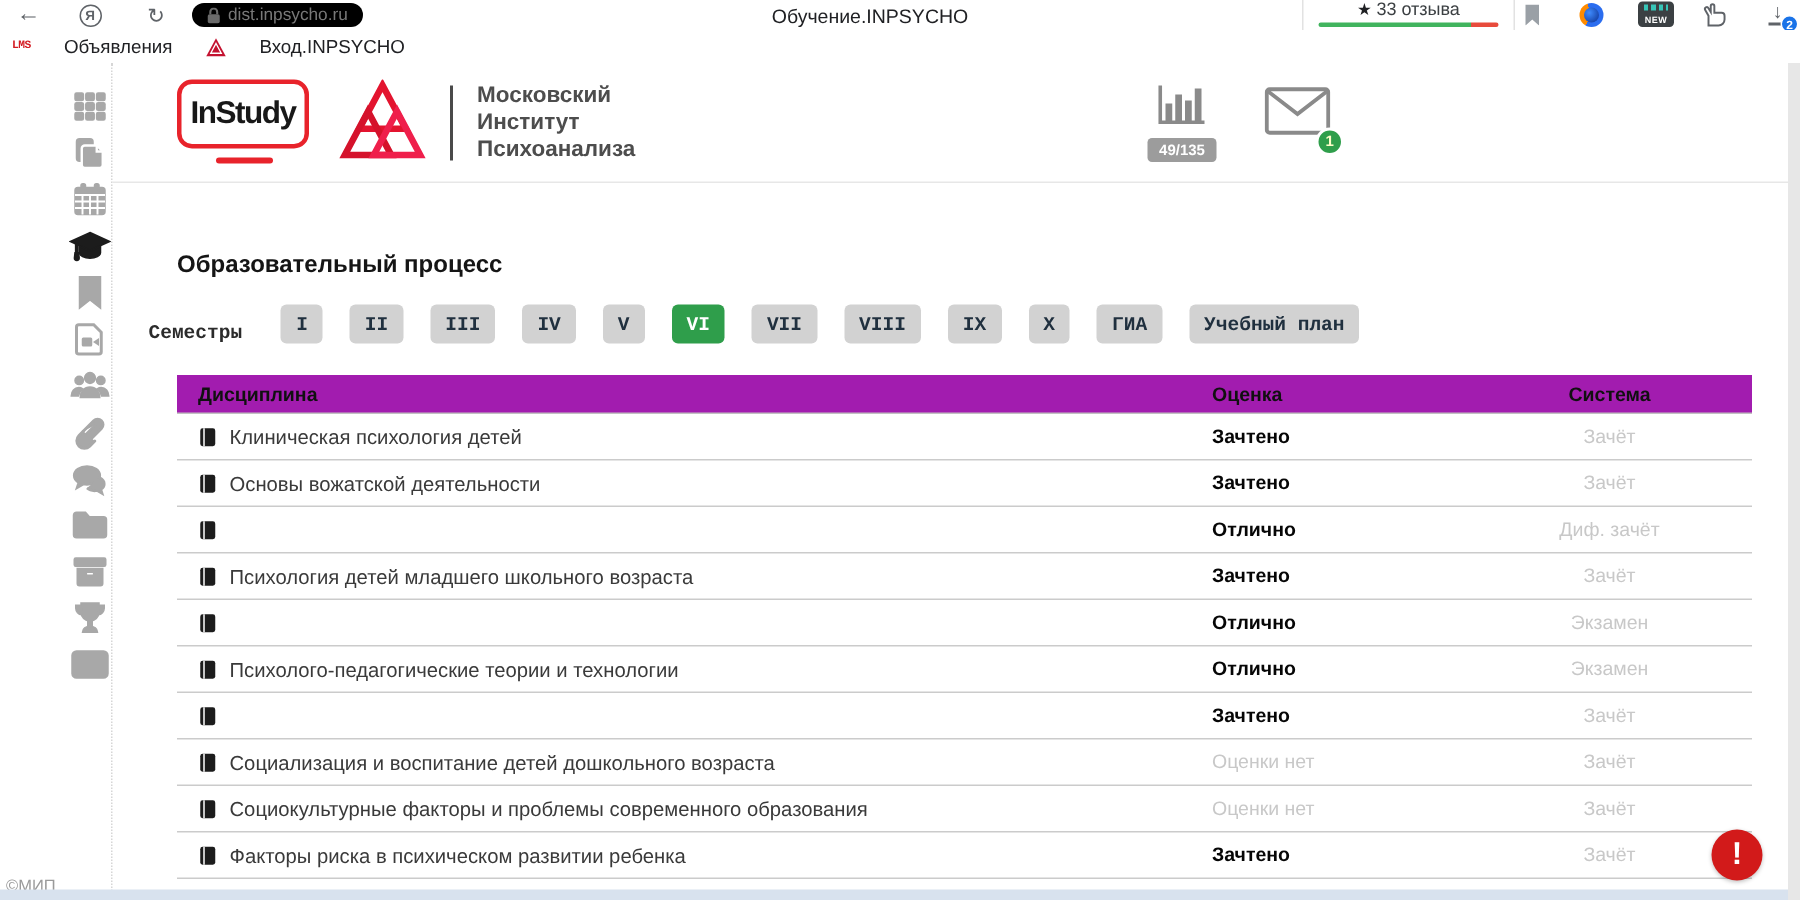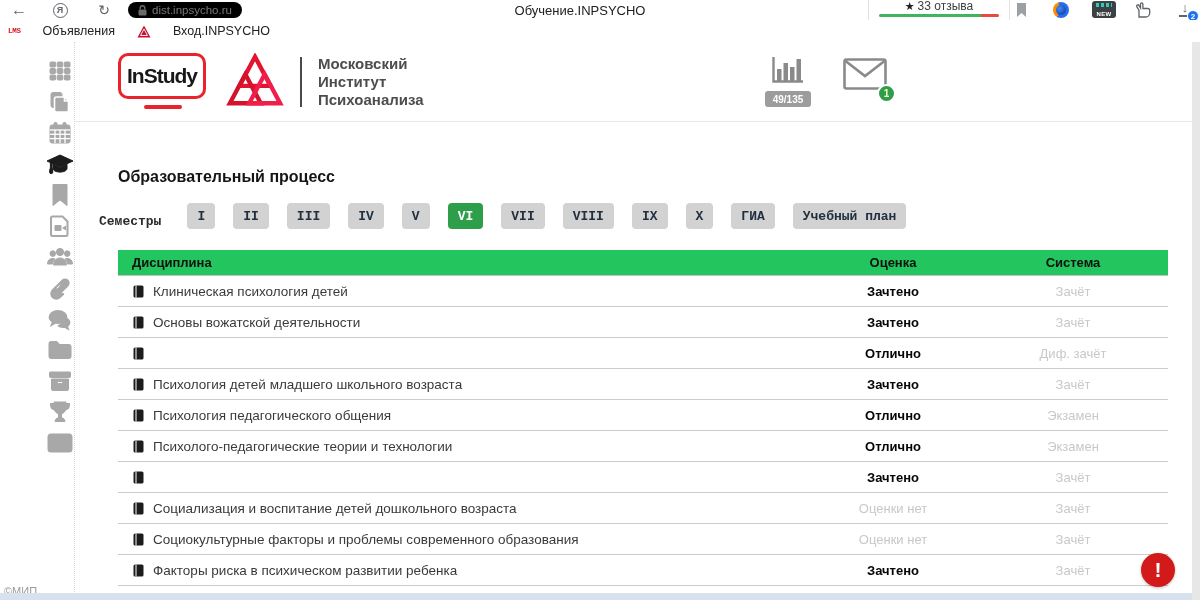--- a/index.html
+++ b/index.html
@@ -85,25 +85,25 @@
     display:flex; align-items:center; justify-content:center; }
 
   .heading { margin:46px 0 0 43px; font-size:16px; font-weight:700; color:#151515; }
   .semrow { margin:17px 0 0 24px; display:flex; align-items:flex-end;font-family:Liberation Mono, monospace; }
   .semlabel { font-size:13px; font-weight:700; color:#2b2b2b; margin-right:26px; }
   .sem-btn { height:26px; padding:0 10px; margin-right:18px; background:#d2d2d2; border:none;
     border-radius:4px; font-family:inherit; font-size:13px; font-weight:700; color:#20303f; cursor:pointer; }
   .sem-btn.active { background:#2f9e4b; color:#fff; }
 
   .table { margin:21px 0 0 43px; width:1050px; }
-  .thead { display:flex; align-items:center; height:26px; background:#22c55e;
+  .thead { display:flex; align-items:center; height:26px; background:#a21caf;
     border-bottom:1px solid #c2c2c2; font-size:13px; font-weight:700; color:#101010; }
   .trow { display:flex; align-items:center; height:31px; border-bottom:1px solid #cbcbcb; cursor:pointer; }
   .c-disc { flex:1; display:flex; align-items:center; padding-left:14px; gap:8px; }
-  .c-grade { width:170px; text-align:center; }
+  .c-grade { width:170px; }
   .c-sys { width:190px; text-align:center; }
   .dname { font-size:13.5px; color:#3a3a3a; white-space:nowrap; }
   .gval { font-size:13px; font-weight:700; color:#060606; }
   .gval.muted { font-weight:400; color:#c8c8c8; }
   .sval { font-size:13px; color:#c8c8c8; }
   .book { display:flex; }
 
   .notif { position:absolute; left:1141px; top:553px; width:34px; height:34px; border-radius:50%;
     background:#d21a1a; color:#fff; display:flex; align-items:center; justify-content:center;
     font-size:21px; font-weight:700; cursor:pointer; box-shadow:0 1px 3px rgba(0,0,0,0.25); z-index:40; }
@@ -386,21 +386,20 @@
     <div class="c-sys"><span class="sval">Зачёт</span></div>
   </div>
           <div class="trow">
     <div class="c-disc">
       <span class="book">
         <svg width="13" height="13" viewBox="0 0 13 13">
           <rect x="1.5" y="0.5" width="10" height="12" rx="1.6" fill="#1c1c1c"></rect>
           <line x1="4" y1="0.5" x2="4" y2="12.5" stroke="#fff" stroke-width="1"></line>
         </svg>
       </span>
-      <span class="dname">Психология педагогического общения</span>
     </div>
     <div class="c-grade"><span class="gval">Отлично</span></div>
     <div class="c-sys"><span class="sval">Экзамен</span></div>
   </div>
           <div class="trow">
     <div class="c-disc">
       <span class="book">
         <svg width="13" height="13" viewBox="0 0 13 13">
           <rect x="1.5" y="0.5" width="10" height="12" rx="1.6" fill="#1c1c1c"></rect>
           <line x1="4" y1="0.5" x2="4" y2="12.5" stroke="#fff" stroke-width="1"></line>

